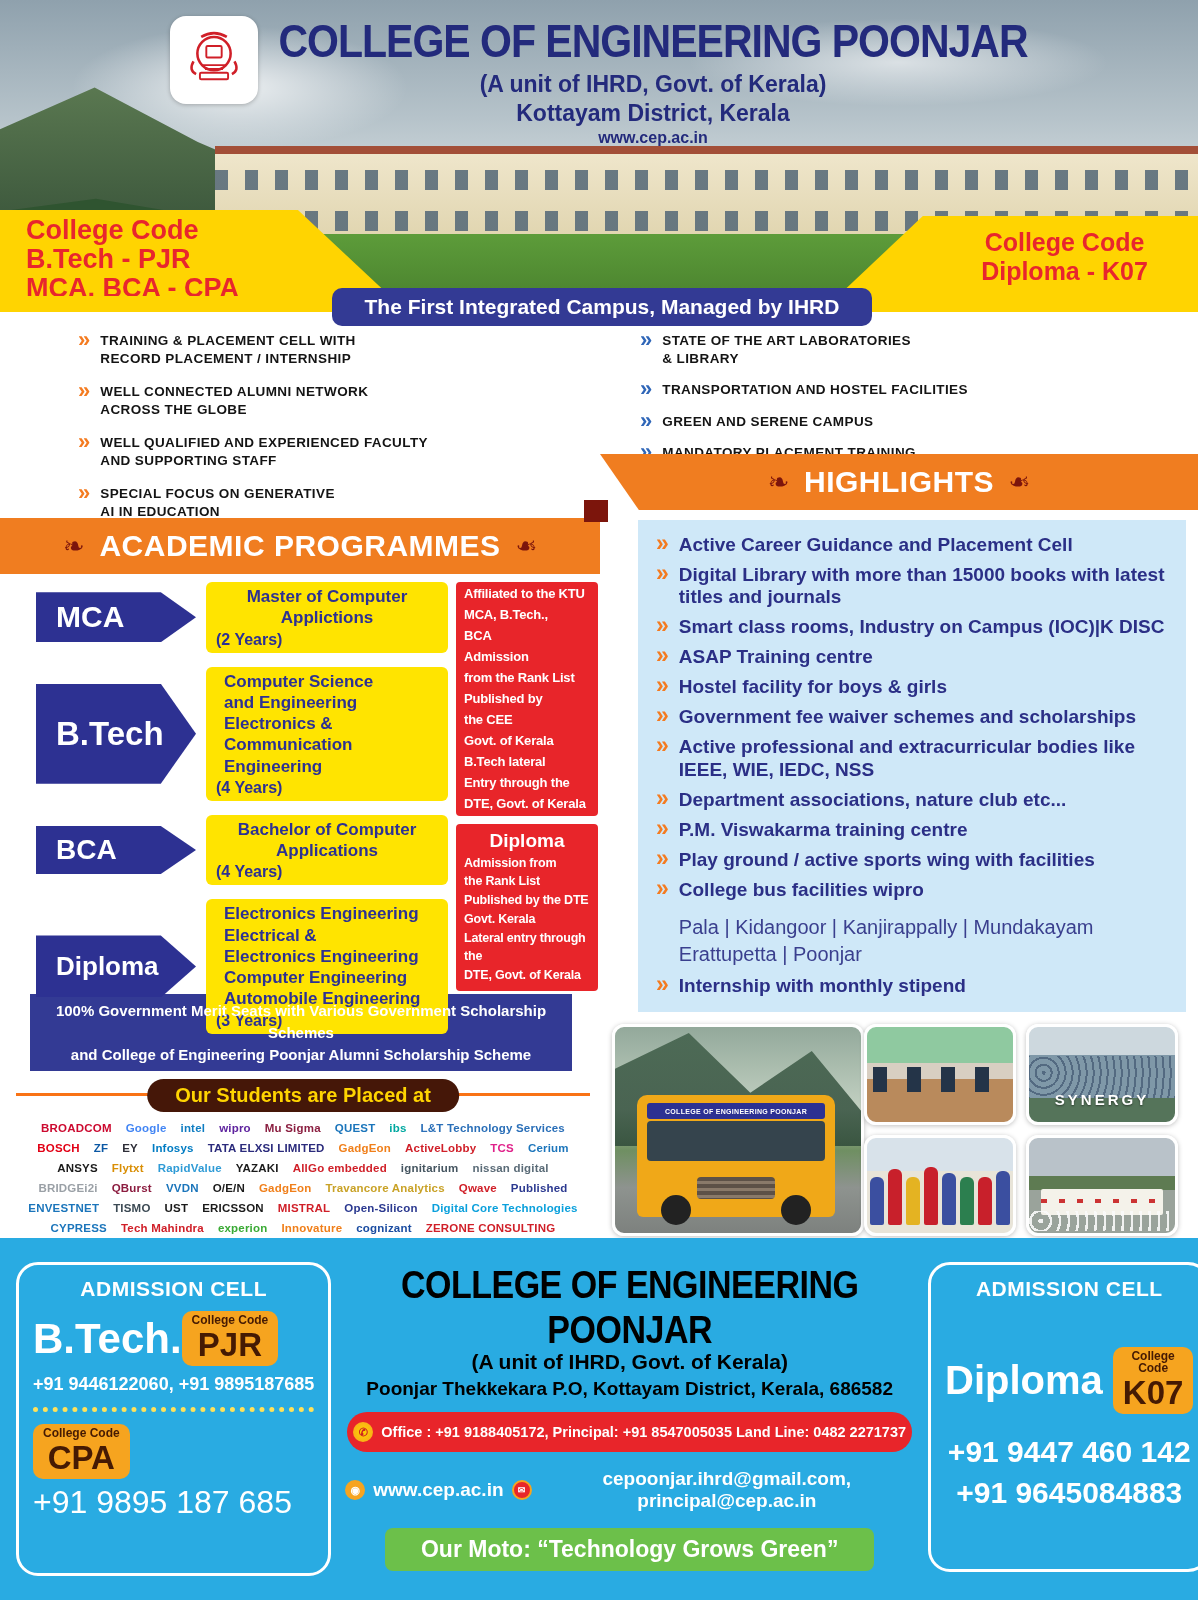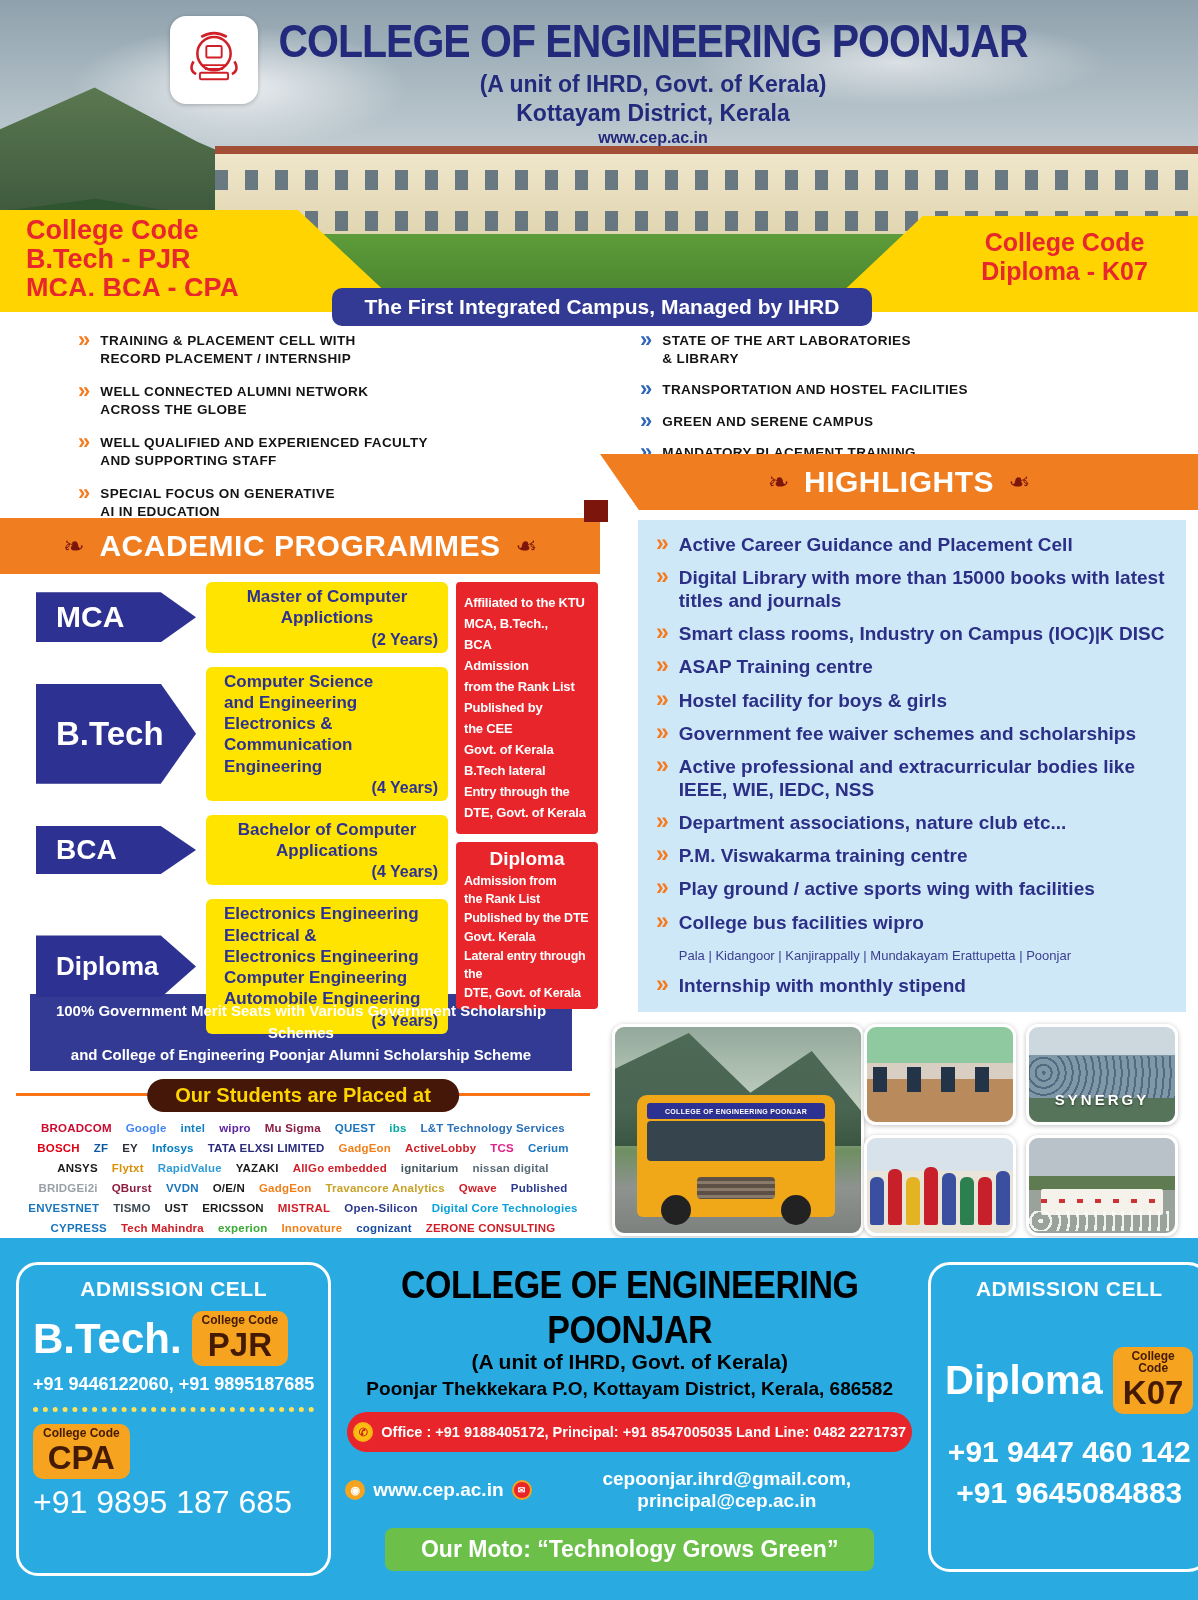--- a/index.html
+++ b/index.html
@@ -75,51 +75,51 @@
   .parrow{width:160px;flex:0 0 160px;background:#2d3192;color:#fff;font-weight:800;
       clip-path:polygon(0 0,78% 0,100% 50%,78% 100%,0 100%);
       display:flex;align-items:center;padding-left:20px;box-sizing:border-box;}
   .prow:nth-child(1) .parrow{height:50px;font-size:30px;}
   .prow:nth-child(2) .parrow{height:100px;font-size:33px;}
   .prow:nth-child(3) .parrow{height:48px;font-size:28px;}
   .prow:nth-child(4) .parrow{height:62px;font-size:26px;}
   .pbox{flex:1;background:#ffe400;border-radius:6px;color:#2d3192;font-weight:800;
       display:flex;flex-direction:column;justify-content:center;box-sizing:border-box;padding:4px 10px;}
   .pbox .pname{font-size:17px;line-height:1.25;}
-  .pbox .pdur{font-size:16px;text-align:right;margin-top:2px;}
+  .pbox .pdur{font-size:16px;text-align:left;margin-top:2px;}
   .prow:nth-child(1) .pbox{min-height:54px;text-align:center;}
   .prow:nth-child(2) .pbox{min-height:108px;}
   .prow:nth-child(2) .pname{padding-left:8px;}
   .prow:nth-child(3) .pbox{min-height:54px;text-align:center;}
   .prow:nth-child(4) .pbox{min-height:118px;}
   .prow:nth-child(4) .pname{padding-left:8px;}
   .red-col{width:142px;display:flex;flex-direction:column;gap:8px;}
   .redbox{background:#e8252a;border-radius:4px;color:#fff;font-weight:800;box-sizing:border-box;}
-  .redbox.ktu{height:272px;padding:10px 8px;font-size:13px;line-height:1.62;letter-spacing:-.2px;}
+  .redbox.ktu{height:272px;padding:1px 8px;font-size:13px;line-height:1.62;letter-spacing:-.2px;}
   .redbox.dip{padding:6px 8px;}
   .redbox.dip .dtitle{font-size:19px;text-align:center;font-weight:800;}
   .redbox.dip .dbody{font-size:12.5px;font-weight:700;line-height:1.5;letter-spacing:-.2px;margin-top:2px;}
 
   .merit{margin:12px 28px 0 30px;background:#333a94;color:#fff;font-size:15px;font-weight:700;
       text-align:center;line-height:1.45;padding:6px 4px;box-sizing:border-box;}
 
   
   .placements{position:relative;margin:22px 10px 0 16px;border-top:3px solid #f97316;background:#fff;height:168px;}
   .pl-pill{position:absolute;top:-17px;left:50%;transform:translateX(-50%);background:#451708;color:#ffd401;
       font-size:20px;font-weight:800;padding:5px 28px;border-radius:18px;white-space:nowrap;}
   .logo-wall{padding:26px 6px 4px 6px;display:flex;flex-wrap:wrap;gap:8px 14px;justify-content:center;align-items:center;}
   .logo-item{font-size:11.5px;font-weight:800;letter-spacing:.2px;white-space:nowrap;}
 
   
   .hl-panel{margin:10px 12px 0 38px;background:#cfe8f8;padding:14px 18px;box-sizing:border-box;height:492px;
       display:flex;flex-direction:column;justify-content:space-between;}
   .hl-item{display:flex;gap:10px;align-items:flex-start;}
   .hl-item .chev{font-size:23px;font-weight:900;line-height:.85;color:#f47b20;margin-top:0;}
   .hl-txt{font-size:19px;font-weight:800;color:#2b2f86;line-height:1.18;}
-  .hl-sub{font-size:13px;font-weight:500;color:#3a3f8e;line-height:1.35;margin-top:13px;}
+  .hl-sub{font-size:20px;font-weight:500;color:#3a3f8e;line-height:1.35;margin-top:13px;}
 
   
   .photos{display:flex;margin:12px 8px 0 12px;}
   .photo{border:3px solid #fff;border-radius:12px;box-shadow:0 1px 5px rgba(0,0,0,.25);overflow:hidden;position:relative;box-sizing:border-box;}
   .ph-bus{width:252px;height:212px;background:linear-gradient(180deg,#93a99b 0%,#c3d1c2 40%,#6f8f62 60%,#8e938f 78%,#7d817e 100%);}
   .bus-mtn{position:absolute;left:0;top:0;width:100%;height:58%;background:linear-gradient(#41604a,#2f4a39);
       clip-path:polygon(0 100%,0 35%,30% 5%,55% 55%,80% 20%,100% 70%,100% 100%);opacity:.85;}
   .bus{position:absolute;left:22px;bottom:16px;width:198px;height:122px;background:linear-gradient(#f6b built,#f0a818);background:#f0a818;border-radius:10px 10px 6px 6px;}
   .bus-wind{position:absolute;left:10px;right:10px;top:26px;height:40px;background:#35444d;border-radius:4px;}
   .bus-sign{position:absolute;left:10px;right:10px;top:8px;height:16px;background:#2d3192;border-radius:3px;
@@ -144,21 +144,21 @@
   .rally-crowd{position:absolute;left:0;right:0;bottom:2px;height:20px;
       background:repeating-radial-gradient(circle at 8% 50%, rgba(250,250,250,.9) 0 2.5px, transparent 2.5px 9px);}
 
   
   .footer{position:relative;width:100%;height:362px;background:#29abe2;box-sizing:border-box;
       display:flex;gap:14px;padding:24px 16px;}
   .cellbox{border:3px solid #fff;border-radius:22px;box-sizing:border-box;padding:12px 14px;color:#fff;}
   .cell-left{width:320px;}
   .cell-right{width:292px;text-align:center;height:310px;}
   .cell-title{font-size:21px;font-weight:800;text-align:center;letter-spacing:.5px;}
-  .brow{display:flex;align-items:center;gap:10px;margin-top:10px;}
+  .brow{display:flex;align-items:center;gap:0;margin-top:10px;}
   .big-label{font-size:42px;font-weight:800;}
   .badge{background:#f6a41f;border-radius:10px;padding:3px 10px 5px;text-align:center;color:#451a03;line-height:1;}
   .badge .bsmall{font-size:12px;font-weight:800;display:block;}
   .badge .bbig{font-size:33px;font-weight:900;display:block;margin-top:2px;}
   .phones{font-size:18px;font-weight:800;margin-top:8px;white-space:nowrap;}
   .dotted{border-top:5px dotted #ffe25a;margin:12px 0;}
   .mid-label{font-size:33px;font-weight:800;}
   .phone-big{font-size:32px;font-weight:400;margin-top:5px;}
   .cell-center{flex:1;text-align:center;color:#000;}
   .fc-title{font-size:34px;font-weight:900;letter-spacing:-.5px;transform:scaleY(1.15);transform-origin:top;}

